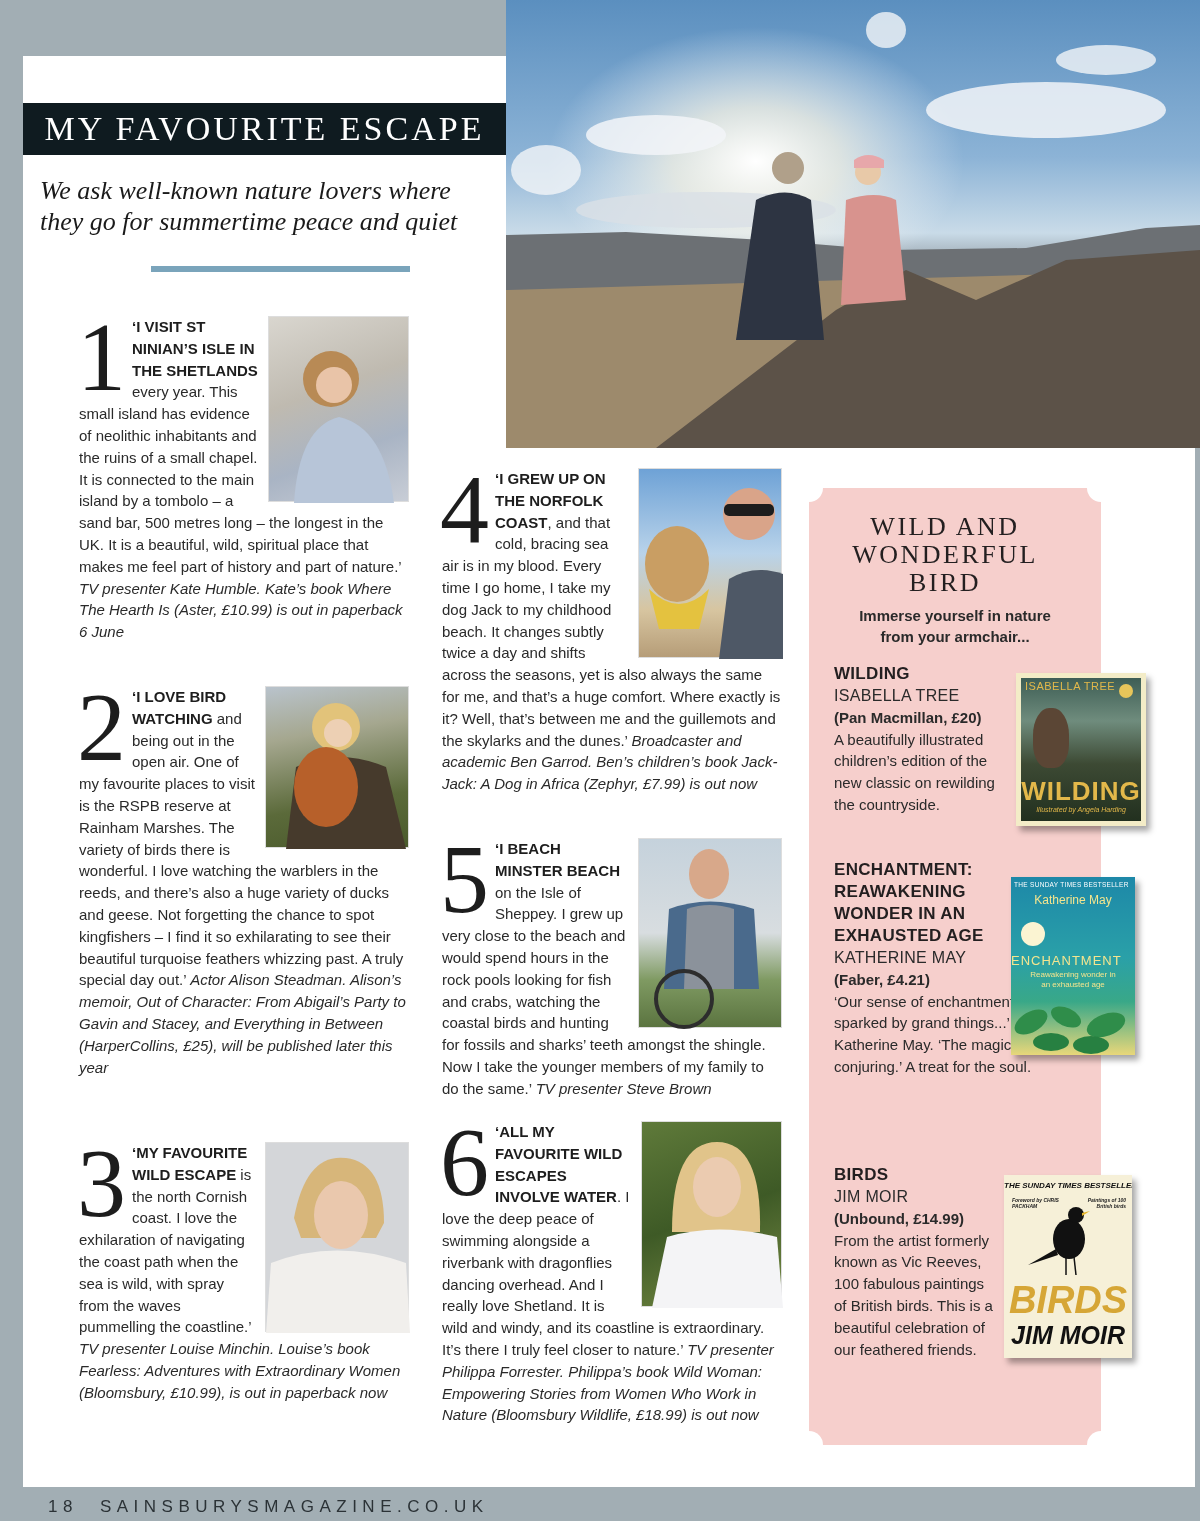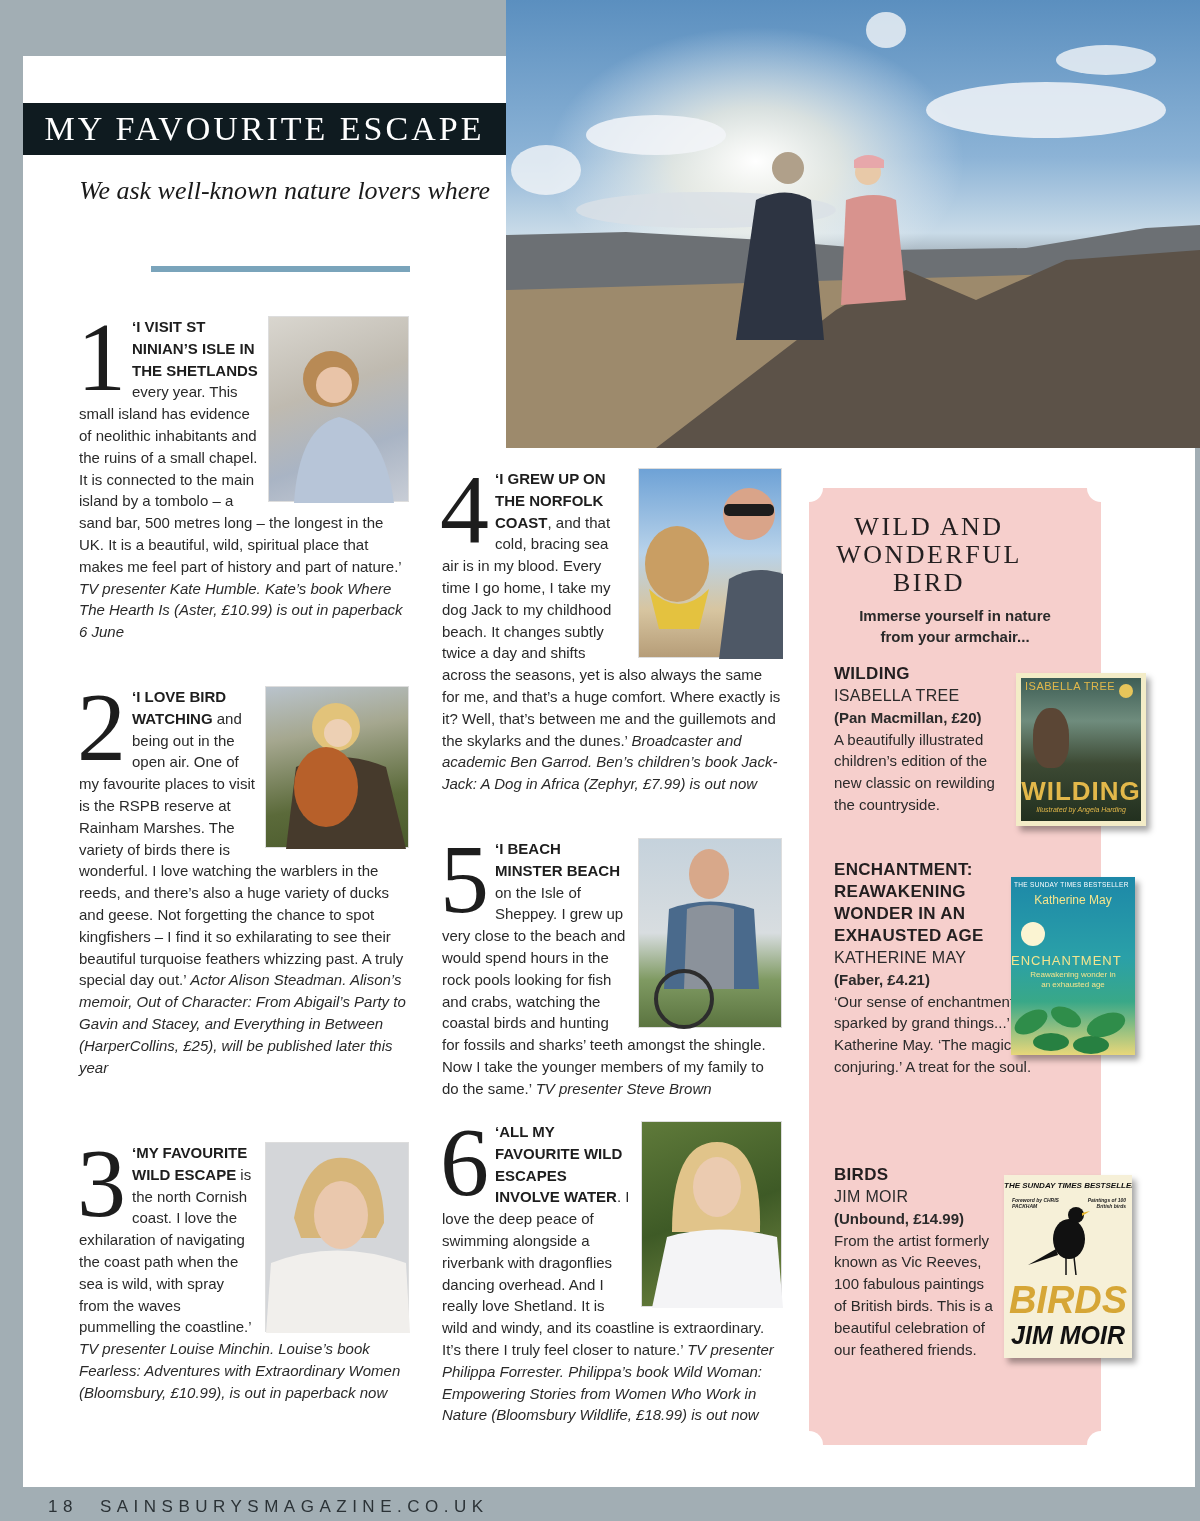--- a/index.html
+++ b/index.html
@@ -25,21 +25,21 @@
     position: absolute; left: 23px; top: 103px; width: 483px; height: 52px;
     background: #0f1b20;
     color: #ffffff;
     font-family: "Liberation Serif", "DejaVu Serif", serif;
     font-size: 34px; letter-spacing: 3px;
     display: flex; align-items: center; justify-content: center;
     white-space: nowrap;
   }
   .standfirst {
     position: absolute; left: 40px; top: 175px; width: 450px;
-    text-align: right;
+    text-align: left;
     font-family: "Liberation Serif", "DejaVu Serif", serif;
     font-style: italic; font-size: 26px; line-height: 31px; color: #1a1a1a;
   }
   .rule-bar {
     position: absolute; left: 151px; top: 266px; width: 259px; height: 6px;
     background: #7aa4bb;
   }
   .entry {
     position: absolute; font-size: 15px; line-height: 21.8px; color: #2a2a2a;
   }
@@ -54,21 +54,21 @@
     border: 1px solid #ddd;
   }
   .entry .lead { font-weight: bold; color: #1d1d1d; }
   .entry .credit { font-style: italic; }
   .box {
     position: absolute; left: 809px; top: 488px; width: 292px; height: 957px;
     background: #f6cfcc;
   }
   .box .notch { position: absolute; width: 28px; height: 28px; border-radius: 50%; background: #fff; }
   .box-title {
-    position: absolute; left: 0; top: 25px; width: 240px; text-align: center;
+    position: absolute; left: 16px; top: 25px; width: 240px; text-align: center;
     font-family: "Liberation Serif", "DejaVu Serif", serif;
     font-size: 26px; letter-spacing: 2.5px; line-height: 28px; color: #231f20;
   }
   .box-sub {
     position: absolute; left: 0; top: 117px; width: 292px; text-align: center;
     font-weight: bold; font-size: 15px; line-height: 21px; color: #2a2a2a;
   }
   .book { position: absolute; left: 25px; width: 270px; font-size: 15px; line-height: 21.8px; color: #2a2a2a; }
   .book .btitle { font-weight: bold; font-size: 17px; line-height: 22px; color: #231f20; letter-spacing: 0.3px; }
   .book .bauthor { font-size: 16px; letter-spacing: 0.3px; }
@@ -110,20 +110,21 @@
     <path d="M340 200 Q370 190 390 200 L400 300 L335 305 Z" fill="#d8938e"></path>
     <circle cx="362" cy="172" r="13" fill="#e8c9a8"></circle>
     <path d="M348 160 Q362 150 378 160 L378 168 L348 168 Z" fill="#e7a7aa"></path>
   </svg>
 </div>
 
 <div class="title-band">MY FAVOURITE ESCAPE</div>
 
 <div class="standfirst">
   <div>We ask well-known nature lovers where</div>
+  <div>they go for summertime peace and quiet</div>
 </div>
 <div class="rule-bar"></div>
 
 <div class="entry" style="left:79px; top:316px; width:330px;">
   <div class="photo" style="width:141px;height:186px;background:linear-gradient(160deg,#d9d6cf 0%,#bfbab0 40%,#a9b4c4 70%,#c8cdd6 100%);">
     <svg width="141" height="186">
         <circle cx="62" cy="62" r="28" fill="#b88a55"></circle>
         <circle cx="65" cy="68" r="18" fill="#e9c4a8"></circle>
         <path d="M25 186 Q30 110 70 100 Q115 110 125 186 Z" fill="#b7c5d8"></path>
       </svg>

